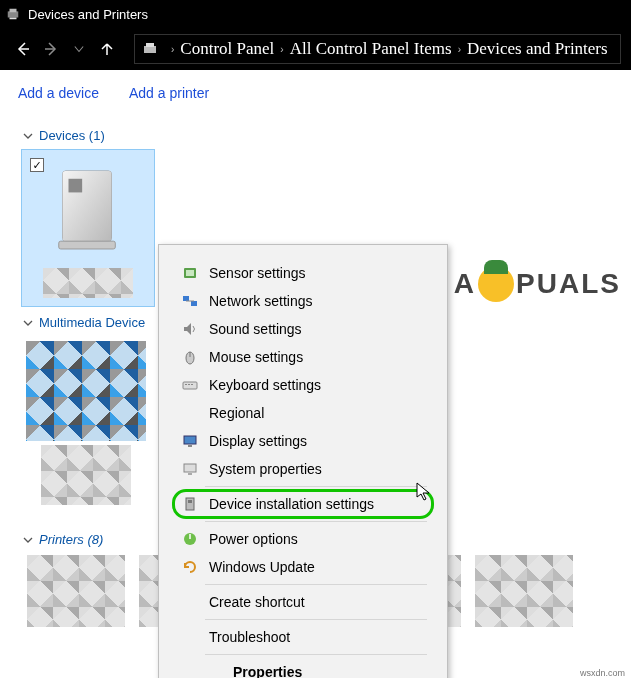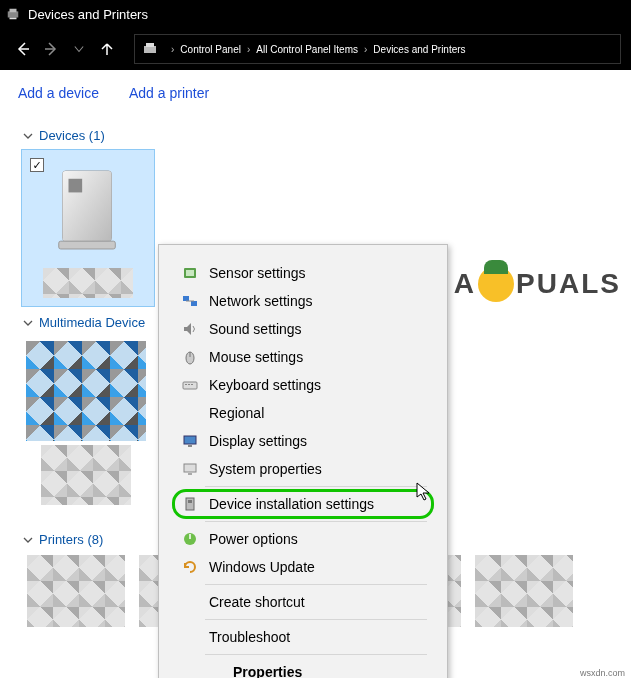--- a/index.html
+++ b/index.html
@@ -10,21 +10,21 @@
   .titlebar .ticon { width: 14px; height: 14px; margin-right: 8px; display: inline-flex; align-items: center; justify-content: center; }
   .titlebar .ttext { font-size: 13px; }
   
   
   .navbar { background: #000; color: #fff; height: 42px; display: flex; align-items: center; padding: 0 10px; }
   .navbtn { color: #fff; width: 26px; height: 26px; display: inline-flex; align-items: center; justify-content: center; margin-right: 2px; }
   .navbtn.dim { opacity: 0.55; }
   .breadcrumb { display: flex; align-items: center; margin-left: 12px; background: #000; border: 1px solid #333; height: 30px; padding: 0 6px; flex: 1; }
   .bcicon { width: 18px; height: 18px; margin-right: 6px; display: inline-flex; align-items: center; justify-content: center; }
   .bcsep { margin: 0 6px; opacity: 0.7; font-size: 10px; }
-  .bcseg { font-size: 10px; }
+  .bcseg { font-size: 17px; font-family: Liberation Serif, serif; }
   
   
   .cmdbar { background: #fff; height: 46px; display: flex; align-items: center; padding: 0 18px; }
   .cmd { color: #1d4ed8; font-size: 14px; margin-right: 30px; }
   
   
   .content { padding: 4px 21px; position: relative; }
   .section-header { display: flex; align-items: center; color: #0a55a5; font-size: 13px; margin: 8px 0 6px 0; cursor: default; }
   .chev { width: 14px; height: 14px; display: inline-flex; align-items: center; justify-content: center; font-size: 10px; margin-right: 4px; color: #555; }
   
@@ -174,21 +174,21 @@
   </div>
 
   <div class="device-tile" style="width:130px;">
     <div class="device-img pixelated b" style="height:100px;"></div>
     <div class="device-label">
       <div class="pixelated label-pix" style="height:60px;"></div>
     </div>
   </div>
 
   
-  <div class="section-header" style="margin-top:22px;">
+  <div class="section-header" style="margin-top:22px;font-style:italic;">
     <span class="chev">
       <svg viewBox="0 0 10 10" width="10" height="10">
           <path d="M1 3 L5 7 L9 3" stroke="#555" stroke-width="1.3" fill="none"></path>
         </svg>
     </span>
     <span>Printers (8)</span>
   </div>
 
   <div class="printer-row">
     <div class="printer-thumb pixelated"></div>

